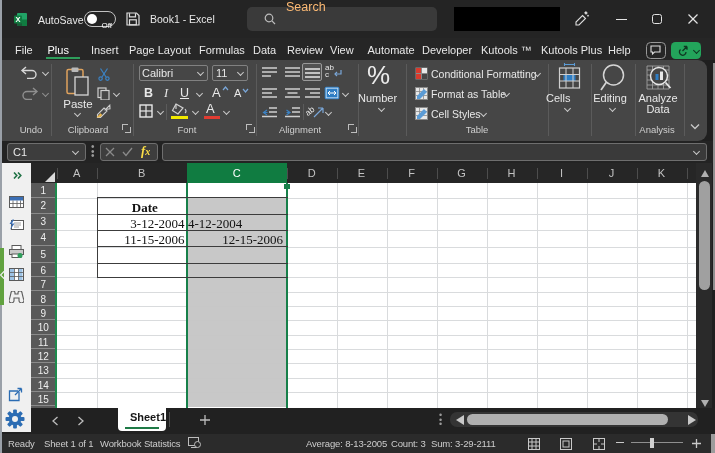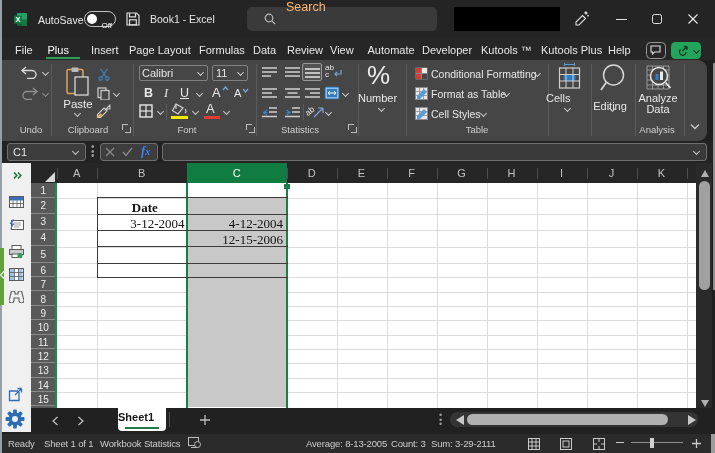--- a/index.html
+++ b/index.html
@@ -226,21 +226,21 @@
 </svg>
 <svg class="abs" style="left:285px;top:107px" width="15" height="12" viewBox="0 0 15 12">
   <path d="M7 1 H15 M7 5 H15 M0 9.5 H15" stroke="#cfcfcf" stroke-width="1.3"></path>
   <path d="M1.5 3 L5 5.5 L1.5 8 M1.5 5.5 H5.5" fill="none" stroke="#3b82c4" stroke-width="1.2"></path>
 </svg>
 <div class="abs" style="left:305px;top:106px;color:#e8e8e8;font-size:8.5px;transform:rotate(-38deg);">ab</div>
 <svg class="abs" style="left:313px;top:106px" width="12" height="12" viewBox="0 0 12 12">
   <path d="M1 11 L10 2 M10 2 v5 M10 2 h-5" fill="none" stroke="#7aa7d9" stroke-width="1.2"></path>
 </svg>
 <span class="cv abs" style="left:326px;top:110px;"></span>
-<div class="abs lbl" style="left:272px;top:124px;width:56px;">Statistics</div>
+<div class="abs lbl" style="left:272px;top:124px;width:56px;">Alignment</div>
 <div class="dlg abs" style="left:348px;top:124px;"></div>
 
 <div class="abs" style="left:367px;top:60px;color:#ebebeb;font-size:26px;font-weight:400;">%</div>
 <div class="abs t" style="left:358px;top:92px;width:48px;text-align:left;font-size:11px;">Number</div>
 <span class="cv abs" style="left:379px;top:106px;"></span>
 
 <svg class="abs" style="left:415px;top:66.5px" width="13" height="13" viewBox="0 0 13 13">
   <rect x="0.5" y="0.5" width="12" height="12" fill="#8a8a8a"></rect>
   <rect x="1" y="1" width="5" height="5" fill="#d83b2d"></rect>
   <rect x="1" y="7" width="5" height="5" fill="#d83b2d"></rect>
@@ -272,21 +272,21 @@
   <rect x="5.5" y="11.5" width="12" height="6.5" fill="#2d7dc4"></rect>
   <path d="M1.5 11.5 H21.5 M1.5 18 H21.5 M8 5 V25 M15 5 V25" stroke="#cfcfcf" stroke-width="1"></path>
 </svg>
 <div class="abs t" style="left:546px;top:92px;width:44px;text-align:left;font-size:11px;">Cells</div>
 <span class="cv abs" style="left:565px;top:106px;"></span>
 
 <svg class="abs" style="left:598px;top:62px" width="27" height="29" viewBox="0 0 27 29">
   <circle cx="15.5" cy="13" r="10" fill="none" stroke="#d5d5d5" stroke-width="1.5"></circle>
   <line x1="8.5" y1="20" x2="3" y2="28" stroke="#d5d5d5" stroke-width="1.7"></line>
 </svg>
-<div class="abs t" style="left:588px;top:100px;width:44px;text-align:center;font-size:11px;">Editing</div>
+<div class="abs t" style="left:588px;top:92px;width:44px;text-align:center;font-size:11px;">Editing</div>
 <span class="cv abs" style="left:610px;top:106px;"></span>
 
 <svg class="abs" style="left:646px;top:65px" width="28" height="27" viewBox="0 0 28 27">
   <path d="M1 5 H23 M1 10 H23 M1 15 H23 M1 20 H23 M1 1 V24 M6.5 1 V24 M12 1 V24 M17.5 1 V24 M23 1 V24 M1 1 H23 M1 24 H23" stroke="#9f9f9f" stroke-width="0.9"></path>
   <circle cx="13" cy="11" r="8.5" fill="#464646" stroke="#e8e8e8" stroke-width="1.5"></circle>
   <rect x="9.5" y="9" width="3" height="6" fill="#2d7dc4"></rect>
   <rect x="14" y="6.5" width="3" height="8.5" fill="#e8e8e8"></rect>
   <line x1="19.5" y1="17.5" x2="24.5" y2="23" stroke="#e8e8e8" stroke-width="1.8"></line>
 </svg>
 <div class="abs t" style="left:636px;top:93px;width:44px;text-align:center;font-size:11px;line-height:10.5px;">Analyze<br>Data</div>
@@ -301,21 +301,21 @@
 <span class="cv abs" style="left:73px;top:149px;"></span>
 <div class="abs" style="left:91px;top:145px;color:#9a9a9a;font-size:10px;letter-spacing:0;line-height:4.5px;">•<br>•<br>•</div>
 <div class="abs" style="left:100px;top:143px;width:58px;height:18px;border:1px solid #6e6e6e;border-radius:3px;background:#3d3d3d;"></div>
 <svg class="abs" style="left:105px;top:147px" width="10" height="10" viewBox="0 0 10 10">
   <line x1="1" y1="1" x2="9" y2="9" stroke="#8a8a8a" stroke-width="1.2"></line>
       <line x1="9" y1="1" x2="1" y2="9" stroke="#8a8a8a" stroke-width="1.2"></line>
 </svg>
 <svg class="abs" style="left:122px;top:147px" width="11" height="10" viewBox="0 0 11 10">
   <path d="M1 5 L4 8.5 L10 1" fill="none" stroke="#8a8a8a" stroke-width="1.3"></path>
 </svg>
-<div class="abs" style="left:141px;top:144px;color:#3b82f6;font-size:12.5px;font-style:italic;font-family:'Liberation Serif',serif;font-weight:bold;">f<span style="font-size:10px;">x</span></div>
+<div class="abs" style="left:141px;top:144px;color:#fde047;font-size:12.5px;font-style:italic;font-family:'Liberation Serif',serif;font-weight:bold;">f<span style="font-size:10px;">x</span></div>
 <div class="abs" style="left:162px;top:143px;width:545px;height:18px;background:#3a3a3a;border:1px solid #6e6e6e;border-radius:3px;"></div>
 <span class="cv abs" style="left:694px;top:149px;"></span>
 
 <div class="abs" id="sheet" style="left:31px;top:163px;width:665px;height:244.5px;background:#fff;"></div>
 
 <div class="abs" id="colheads" style="left:31px;top:163px;width:665px;height:20px;background:#262626;"></div>
 <svg class="abs" style="left:44px;top:170.5px" width="12" height="12" viewBox="0 0 12 12">
       <path d="M11 1 V11 H1 Z" fill="#dadada"></path>
     </svg>
 <div class="hsep abs" style="left:56.5px;"></div>
@@ -392,21 +392,22 @@
 <div class="abs" style="left:96.5px;top:197.6px;width:1px;height:80px;background:#3c3c3c;"></div>
 <div class="abs tb" style="top:197.3px;"></div>
 <div class="abs tb" style="top:213.6px;"></div>
 <div class="abs tb" style="top:229.9px;"></div>
 <div class="abs tb" style="top:246.2px;"></div>
 <div class="abs tb" style="top:262.5px;"></div>
 <div class="abs tb" style="top:276.9px;"></div>
 
 <div class="cell b" style="left:100px;top:199.5px;width:89.5px;text-align:center;">Date</div>
 <div class="cell" style="left:97px;top:216px;width:87.5px;text-align:right;">3-12-2004</div>
-<div class="cell" style="left:188px;top:216px;width:95px;text-align:right;">4-12-2004</div>
+<div class="cell" style="left:188px;top:216px;width:95px;text-align:left;">4-12-2004</div>
+<div class="cell" style="left:97px;top:232.3px;width:87.5px;text-align:right;">11-15-2006</div>
 <div class="cell" style="left:188px;top:232.3px;width:95px;text-align:right;">12-15-2006</div>
 
 <div class="abs" style="left:186.3px;top:183px;width:1.9px;height:224.5px;background:#17804a;"></div>
 <div class="abs" style="left:286.2px;top:183px;width:1.9px;height:224.5px;background:#17804a;"></div>
 <div class="abs" style="left:283.5px;top:183.5px;width:6px;height:5px;background:#17804a;"></div>
 
 <div class="abs" style="left:696px;top:163px;width:16px;height:244.5px;background:#2a2a2a;"></div>
 <svg class="abs" style="left:700.5px;top:170px" width="8" height="7" viewBox="0 0 8 7">
       <path d="M4 0 L8 7 H0 Z" fill="#b0b0b0"></path>
     </svg>
@@ -417,21 +418,21 @@
 <div class="abs" style="left:712px;top:163px;width:3px;height:244.5px;background:#1f1f1f;"></div>
 
 <div class="abs" id="tabbar" style="left:0;top:407.5px;width:715px;height:26.5px;background:#212121;"></div>
 <svg class="abs" style="left:51px;top:416px" width="8" height="10" viewBox="0 0 8 10">
       <path d="M6.5 1 L2 5 L6.5 9" fill="none" stroke="#bdbdbd" stroke-width="1.3"></path>
     </svg>
 <svg class="abs" style="left:77px;top:416px" width="8" height="10" viewBox="0 0 8 10">
       <path d="M1.5 1 L6 5 L1.5 9" fill="none" stroke="#bdbdbd" stroke-width="1.3"></path>
     </svg>
 <div class="abs" style="left:118px;top:408px;width:48px;height:23px;background:#fff;border-radius:0 0 4px 4px;"></div>
-<div class="abs" style="left:118px;top:411px;width:48px;text-align:left;color:#171717;font-weight:bold;font-size:11px;font-family:'Liberation Sans',sans-serif;">Sheet1</div>
+<div class="abs" style="left:118px;top:411px;width:48px;text-align:right;color:#171717;font-weight:bold;font-size:11px;font-family:'Liberation Sans',sans-serif;">Sheet1</div>
 <div class="abs" style="left:125px;top:426.5px;width:34px;height:2.2px;background:#1e7a46;"></div>
 <div class="abs" style="left:169px;top:412px;width:1px;height:15px;background:#4d4d4d;"></div>
 <svg class="abs" style="left:199px;top:414px" width="12" height="12" viewBox="0 0 12 12">
       <path d="M6 1 V11 M1 6 H11" stroke="#bdbdbd" stroke-width="1.3"></path>
     </svg>
 <div class="abs" style="left:439px;top:413px;color:#9a9a9a;font-size:9px;line-height:4.6px;">•<br>•<br>•</div>
 <div class="abs" style="left:450px;top:411.5px;width:248px;height:15px;background:#343434;border-radius:7px;"></div>
 <svg class="abs" style="left:456px;top:414.5px" width="8" height="10" viewBox="0 0 8 10">
       <path d="M8 0 L0 5 L8 10 Z" fill="#c9c9c9"></path>
     </svg>

